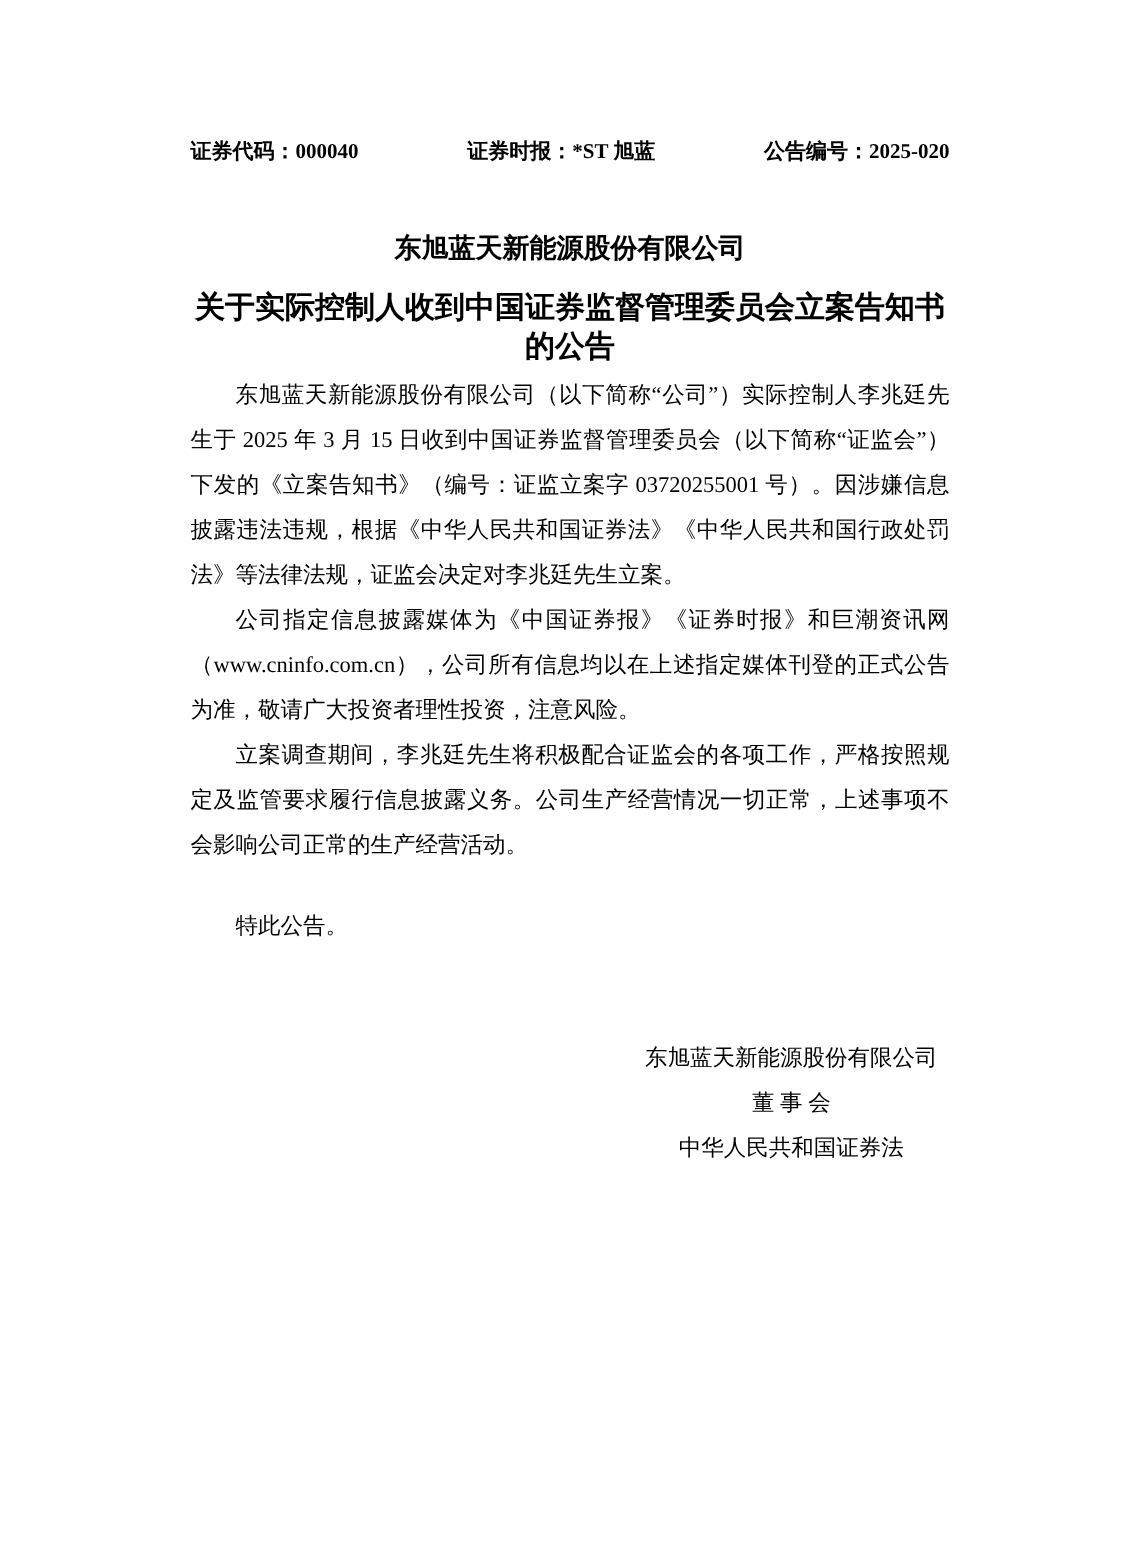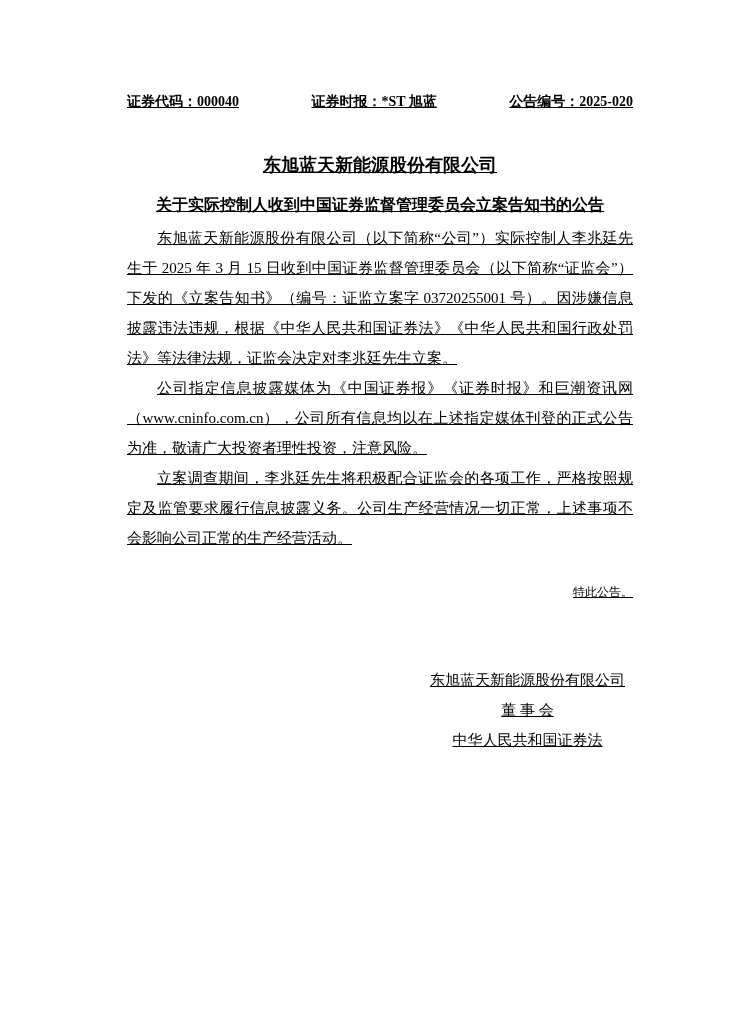--- a/index.html
+++ b/index.html
@@ -9,21 +9,20 @@
   }
   .page {
     position: relative;
     width: 728px;
     height: 1030px;
     margin: 0 auto;
     background: #ffffff;
     color: #000000;
     overflow: hidden;
     font-family: "Liberation Serif", "DejaVu Serif", serif;
-    text-decoration: underline;
   }
   .content {
     padding: 93px 107px 0 115px; 
   }
   .doc-header {
     display: flex;
     justify-content: space-between;
     align-items: baseline;
     font-size: 14px;
     font-weight: bold;
@@ -34,21 +33,21 @@
     margin-top: 41px;
     font-family: "Liberation Sans", "DejaVu Sans", sans-serif;
     font-size: 18px;
     font-weight: bold;
     line-height: 26px;
     text-align: center;
   }
   .subtitle {
     margin-top: 14px;
     font-family: "Liberation Sans", "DejaVu Sans", sans-serif;
-    font-size: 16px;
+    font-size: 20px;
     font-weight: bold;
     line-height: 26px;
     text-align: center;
   }
   .statement {
     margin: 36px 0 0;
     font-size: 14px;
     font-weight: bold;
     line-height: 30px;
     text-indent: 2em;
@@ -59,24 +58,23 @@
     font-size: 15px;
     line-height: 30px;
     text-indent: 2em;
     text-align: justify;
   }
   .para.first {
     margin-top: 5px;
   }
   .closing {
     margin: 24px 0 0;
-    font-size: 12px;
+    font-size: 15px;
     line-height: 30px;
     text-indent: 2em;
-    text-align: right;
   }
   .signature {
     margin: 58px 8px 0 auto;
     width: fit-content;
     font-size: 15px;
     line-height: 30px;
     text-align: center;
   }
 </style>
 </head>

